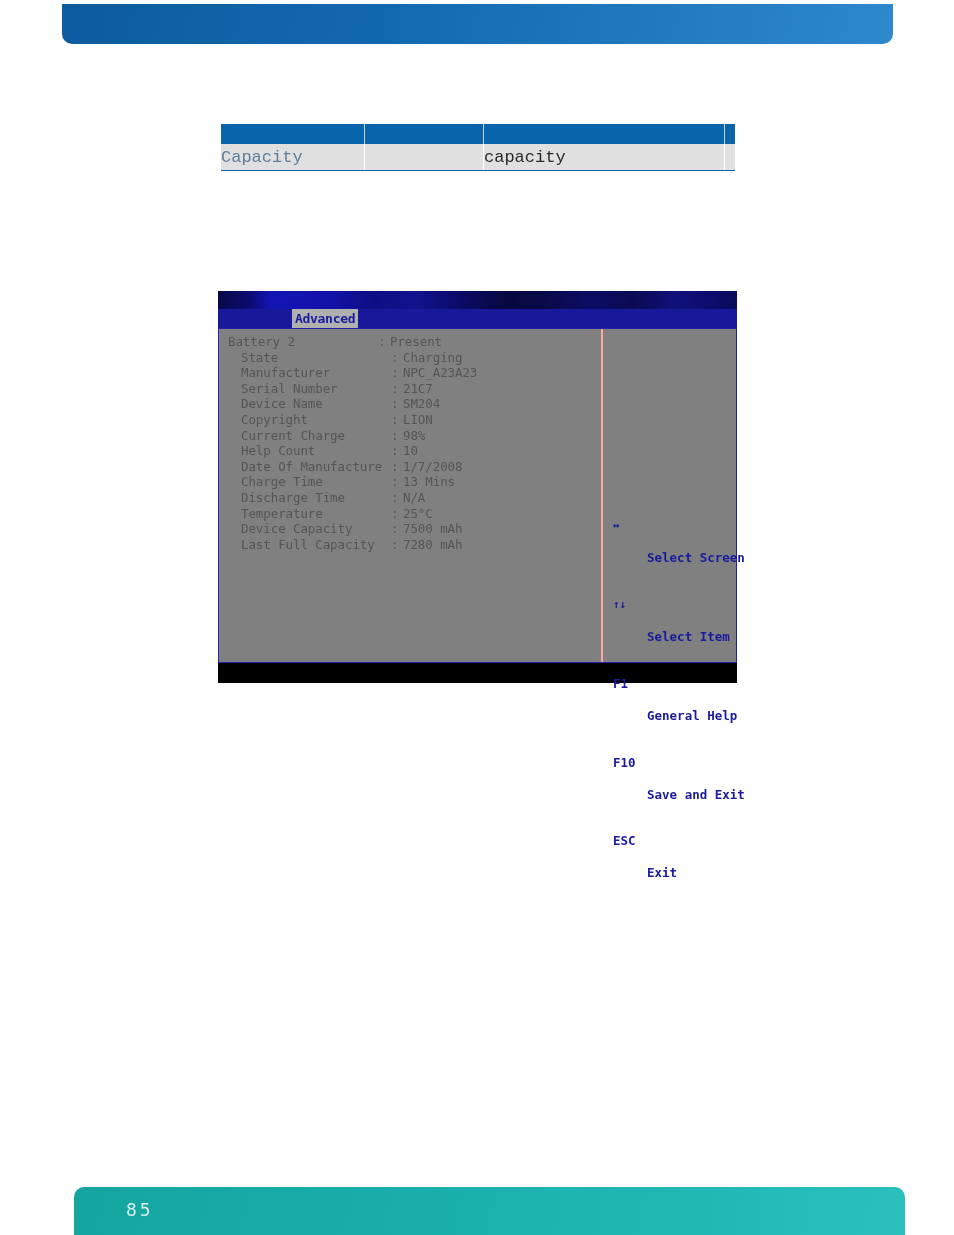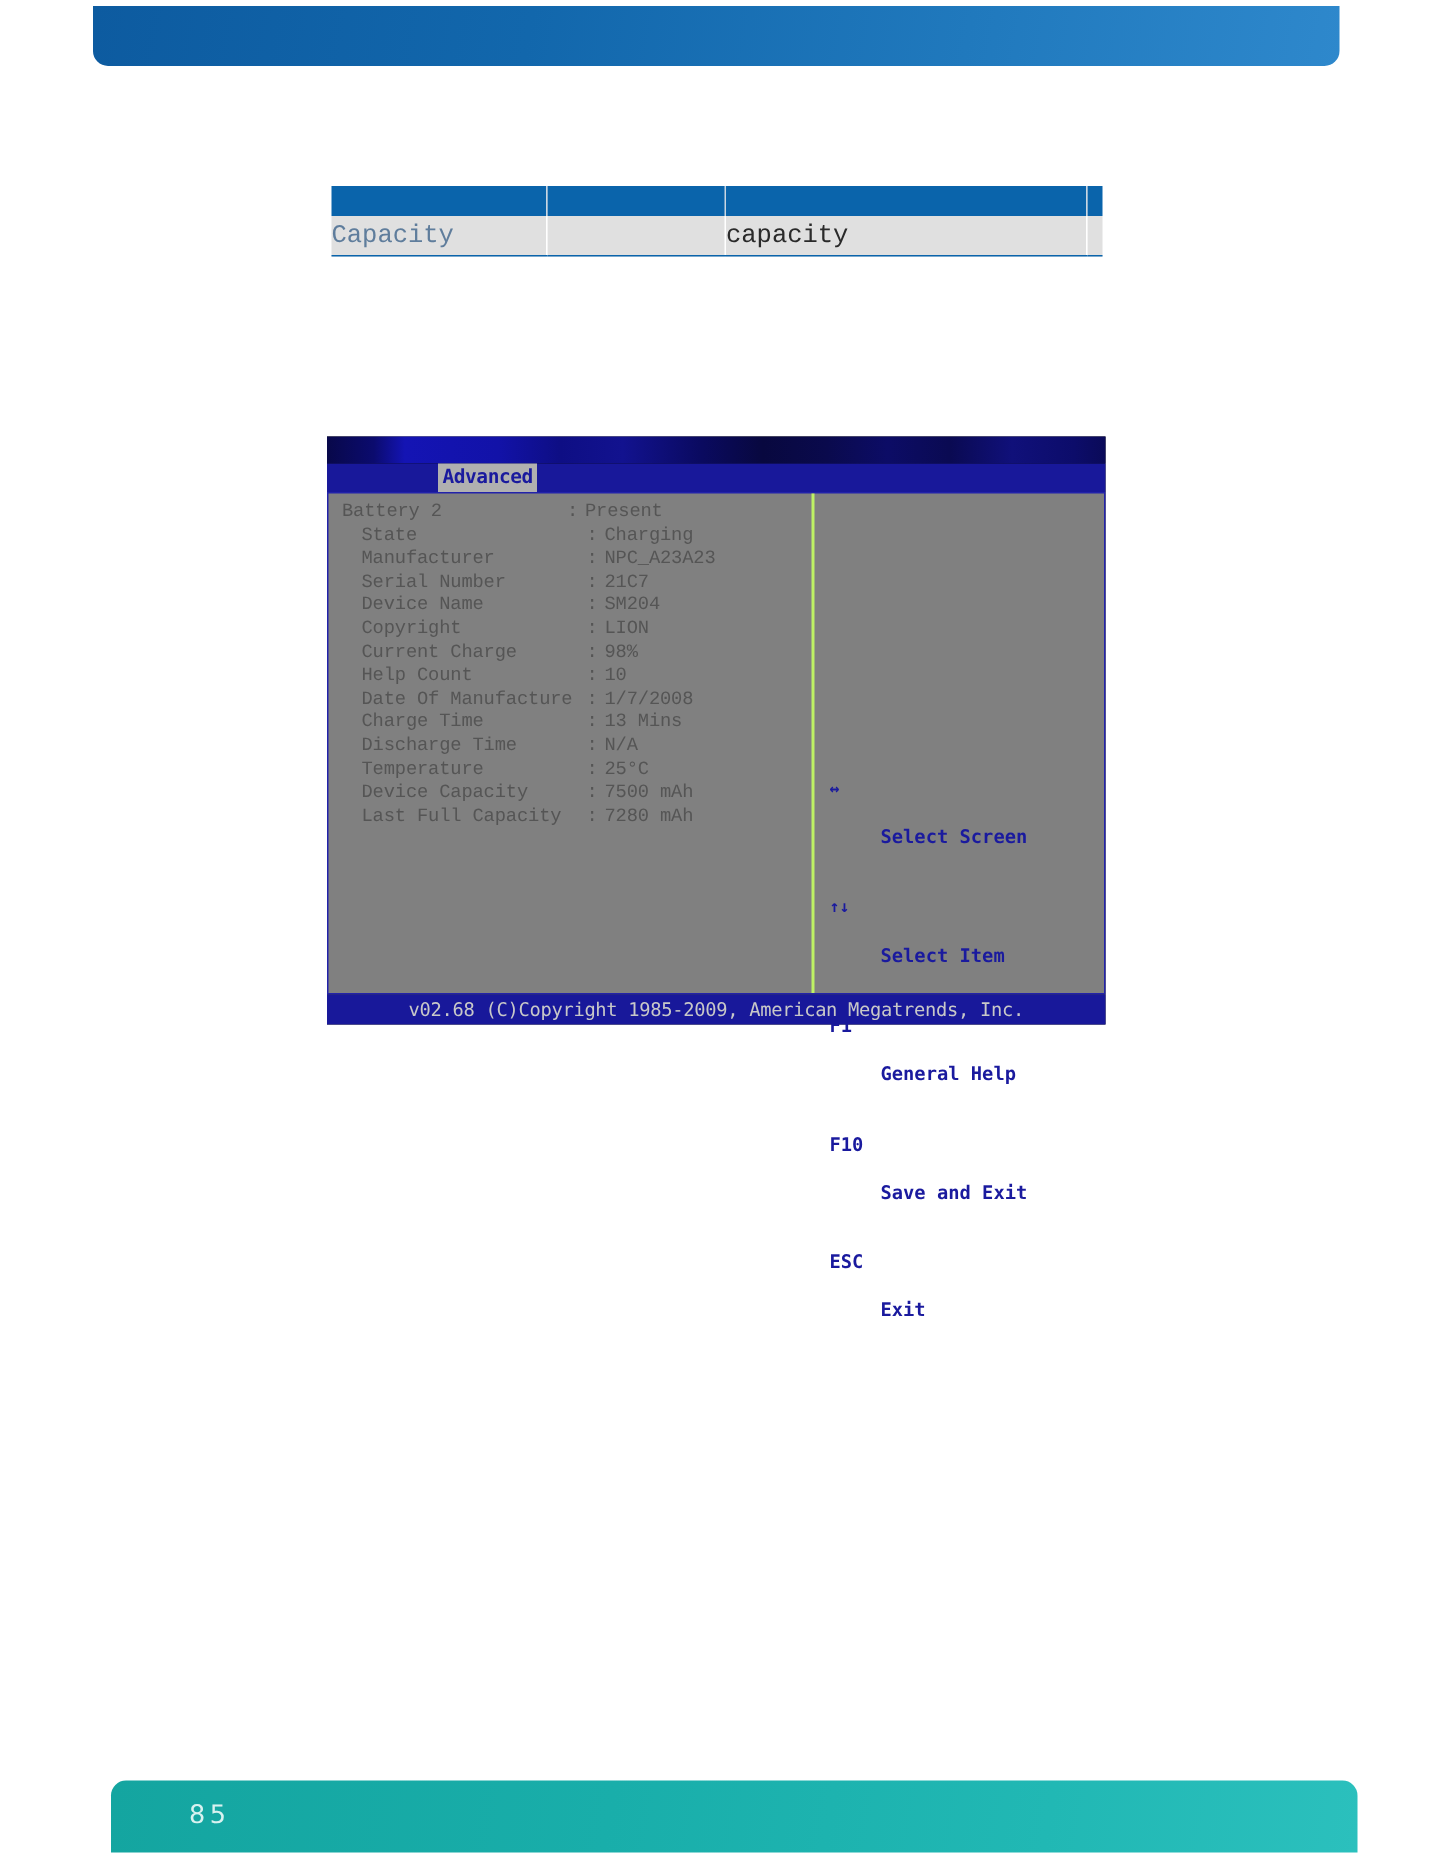--- a/index.html
+++ b/index.html
@@ -119,26 +119,25 @@
     left: 0;
     top: 37px;
     width: 519px;
     height: 335px;
     background: #808080;
     box-sizing: border-box;
     border: 1px solid #2222aa;
     display: flex;
   }
   #bios-left-panel {
-    width: 324px;
+    width: 384px;
     height: 100%;
     box-sizing: border-box;
-    border-right: 2px solid #bef264;
+    border-right: 2px solid #fca5a5;
     padding: 5px 0 0 9px;
-    font-family: Liberation Mono, monospace;
   }
   #bios-right-panel {
     flex: 1;
     height: 100%;
     box-sizing: border-box;
     position: relative;
   }
 
   .info-row {
     display: flex;
@@ -355,18 +354,17 @@
         </div>
         <div class="help-row">
           <span class="help-key">ESC</span>
           <span class="help-desc">Exit</span>
         </div>
       </div>
     </div>
 
   </div>
 
-  <div id="bios-footer">v02.68 (C)Copyright 1985-2009, American Megatrends, Inc.</div>
 </div>
 
 <div id="bottom-bar">
   <div id="page-number">85</div>
 </div>
 
 </body></html>

